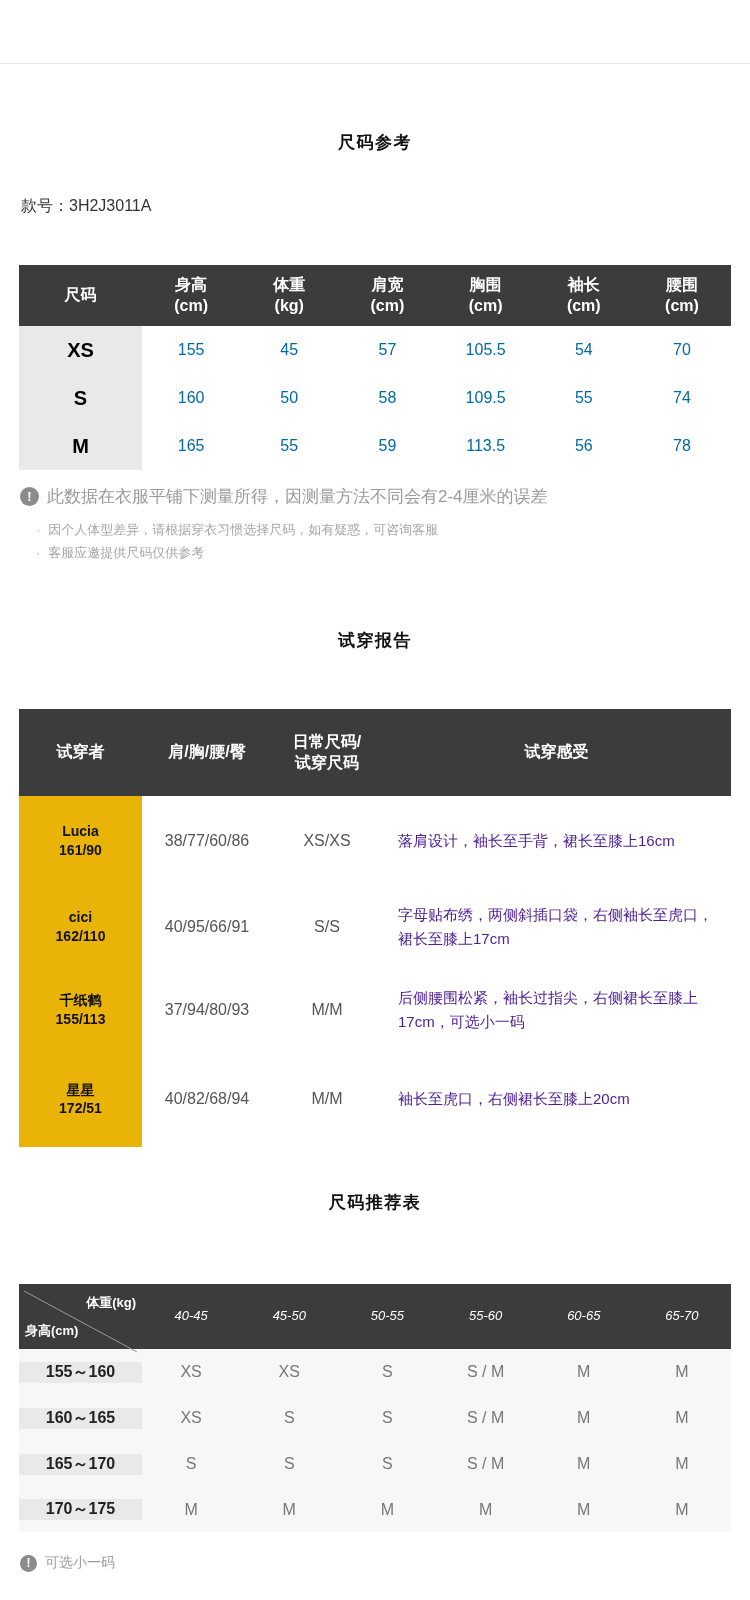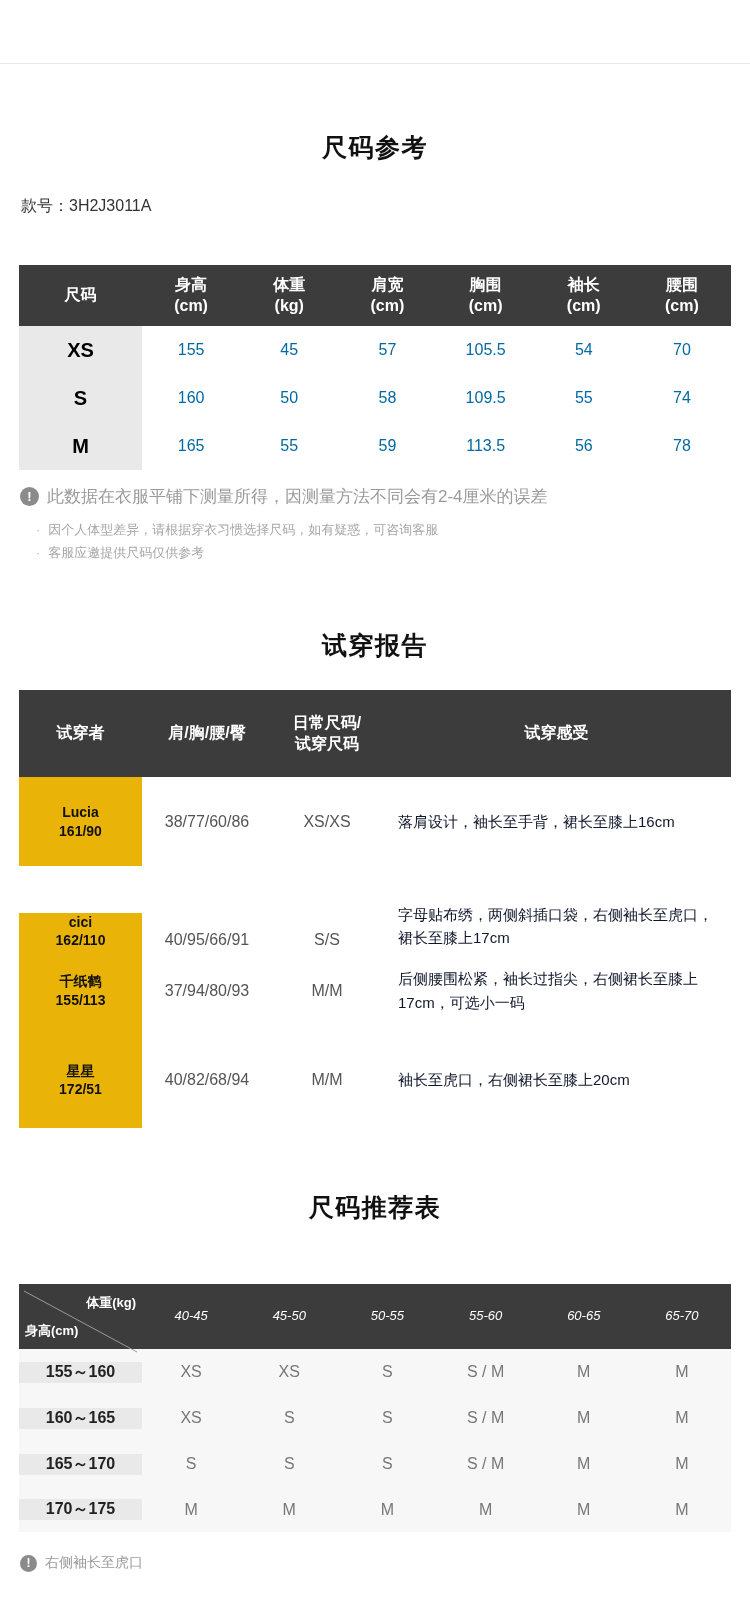--- a/index.html
+++ b/index.html
@@ -2,66 +2,66 @@
 <html><head>
 <meta charset="utf-8">
 <style>
   html,body{margin:0;padding:0;background:#fff;}
   .page{position:relative;width:750px;height:1600px;background:#ffffff;overflow:hidden;
         font-family:"Liberation Sans","DejaVu Sans",sans-serif;}
   .divider{position:absolute;left:0;top:63px;width:750px;height:1px;background:#e6e6e6;}
 
   
   .sec-title{position:absolute;left:0;width:750px;text-align:center;margin:0;
-             font-size:25px;font-weight:700;color:#111;letter-spacing:1.5px;}
+             font-size:17px;font-weight:700;color:#111;letter-spacing:1.5px;}
   .t1{top:131px;} .t2{top:629px;} .t3{top:1191px;}
 
   .style-no{position:absolute;left:21px;top:196px;font-size:16px;color:#333;}
 
   
   .tbl{position:absolute;left:19px;width:712px;}
   .thead{display:flex;background:#3c3c3c;color:#ffffff;}
   .tr{display:flex;}
   .th,.td{display:flex;flex-direction:column;align-items:center;justify-content:center;
           text-align:center;box-sizing:border-box;}
   .c0{width:123px;flex:none;}
   .cf{flex:1;}
   .th{font-size:16px;font-weight:700;line-height:1.3;}
 
   
   .size-tbl{top:265px;}
-  .size-tbl .thead{height:61px;justify-content:flex-end;}
+  .size-tbl .thead{height:61px;}
   .size-tbl .tr{height:48px;}
   .size-tbl .tbody .c0{background:#e9e9e9;font-weight:700;font-size:20px;color:#000;}
   .size-tbl .td{font-size:16px;color:#0369a1;}
 
   
   .note{position:absolute;left:20px;display:flex;align-items:center;gap:8px;color:#9a9a9a;}
   .n1{top:485px;font-size:17px;}
   .n2{top:1554px;font-size:14px;}
   .icon-excl{border-radius:50%;background:#8b8b8b;color:#fff;font-weight:700;
              display:flex;align-items:center;justify-content:center;flex:none;}
   .n1 .icon-excl{width:19px;height:19px;font-size:13px;}
   .n2 .icon-excl{width:17px;height:17px;font-size:12px;}
   .tip{position:absolute;left:36px;color:#a6a6a6;font-size:13px;}
   .tip::before{content:"·";margin-right:8px;color:#b5b5b5;}
   .tip1{top:521px;} .tip2{top:544px;}
 
   
-  .fit-tbl{top:690px;}
+  .fit-tbl{top:709px;}
   .fit-tbl .thead{height:87px;}
   .fc1{width:130px;flex:none;}
   .fc2{width:110px;flex:none;}
   .fc3{flex:1;}
   .fit-tbl .tbody .c0{background:#eab308;}
   .fit-tbl .td{font-size:16px;color:#555;}
-  .fr1{height:89px;} .fr2{height:83px;align-items:flex-end;} .fr3{height:83px;} .fr4{height:96px;}
+  .fr1{height:89px;} .fr2{height:83px;} .fr3{height:83px;} .fr4{height:96px;}
   .tester-name{font-weight:700;font-size:14px;color:#111;line-height:1.3;}
   .fit-tbl .fc3.td{align-items:flex-start;padding:0 8px 0 16px;}
-  .feel-text{font-size:15px;color:#0f172a;line-height:1.55;text-align:left;}
+  .feel-text{font-size:15px;color:#4c1d95;line-height:1.55;text-align:left;}
 
   
   .rec-tbl{top:1284px;}
   .rec-tbl .thead{height:65px;}
   .rec-th{font-size:13px;font-weight:400;font-style:italic;}
   .corner{position:relative;}
   .corner svg{position:absolute;left:0;top:0;}
   .corner-top{position:absolute;top:11px;right:6px;font-size:13px;font-weight:700;}
   .corner-bottom{position:absolute;bottom:9px;left:6px;font-size:13px;font-weight:700;}
   .rec-tbl .tbody{background:#f7f7f7;}
@@ -261,16 +261,16 @@
         <div class="td cf">M</div>
         <div class="td cf">M</div>
         <div class="td cf">M</div>
         <div class="td cf">M</div>
       </div>
     </div>
   </div>
 
   <div class="note n2">
     <span class="icon-excl">!</span>
-    <span>右侧袖长至虎口</span>
+    <span>可选小一码</span>
   </div>
 
 </div>
 
 </body></html>

